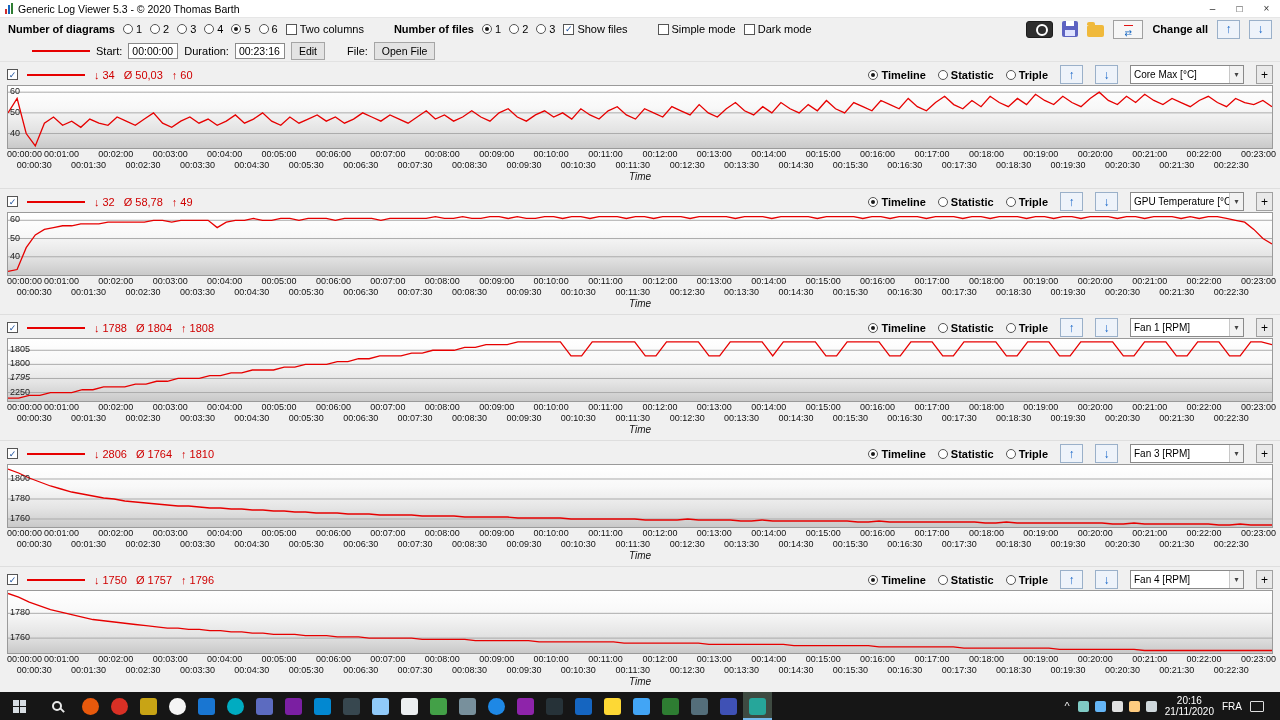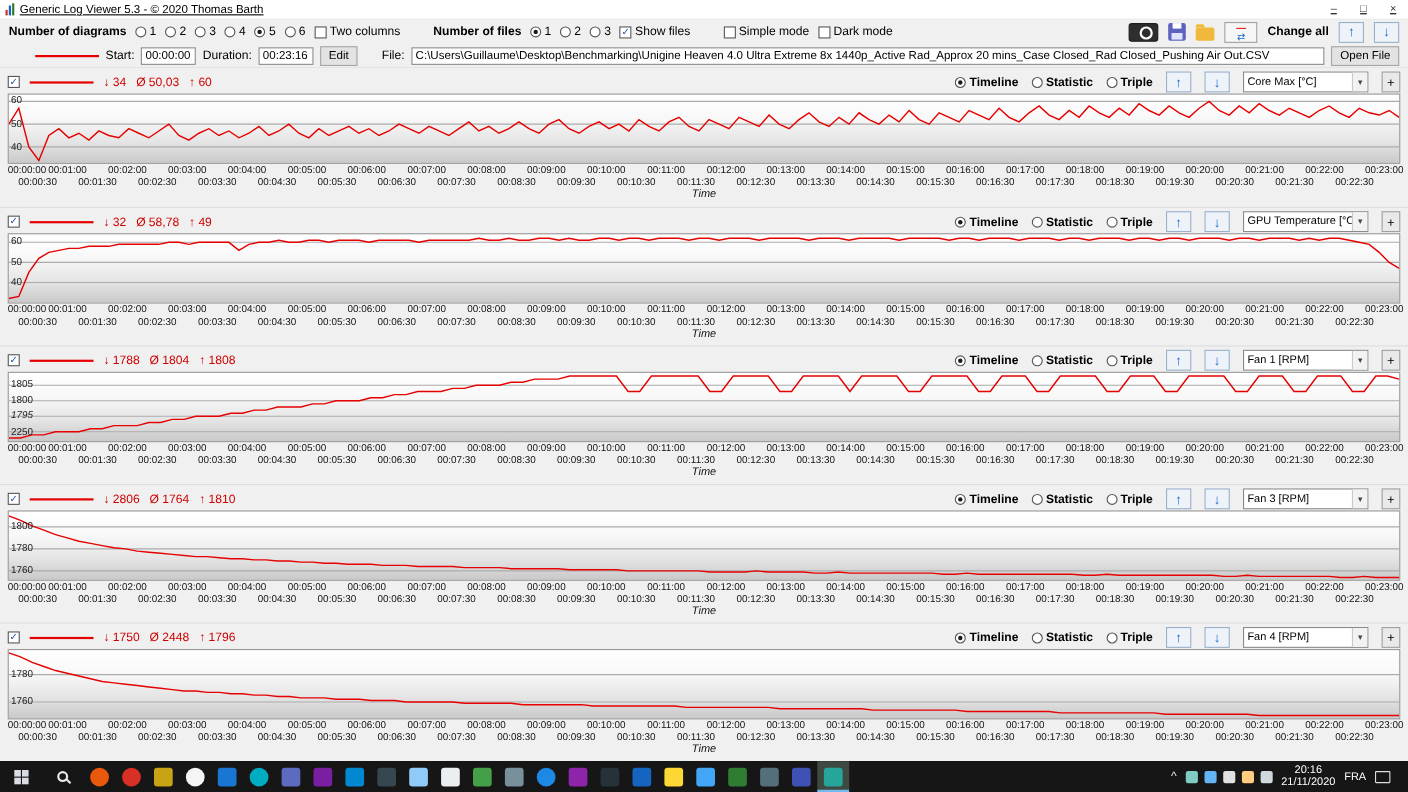--- a/index.html
+++ b/index.html
@@ -3,21 +3,21 @@
 <meta charset="utf-8">
 <style>
   * { box-sizing: border-box; }
   html,body { margin:0; padding:0; }
   body {
     width:1280px; height:720px; overflow:hidden;
     font-family:"Liberation Sans","DejaVu Sans",sans-serif;
     font-size:11px; color:#000; background:#f0f0f0;
   }
   
-  .titlebar { height:18px; background:#fff; display:flex; align-items:center; padding-left:5px; gap:5px; border-bottom:1px solid #e6e6e6;text-decoration:underline; }
+  .titlebar { height:18px; background:#fff; display:flex; align-items:center; padding-left:5px; gap:5px; border-bottom:1px solid #e6e6e6; }
   .app-icon-bars { display:flex; align-items:flex-end; gap:1px; height:11px; }
   .app-icon-bars i { display:block; width:2px; }
   .app-icon-bars i:nth-child(1){ height:5px; background:#d32f2f; }
   .app-icon-bars i:nth-child(2){ height:9px; background:#1565c0; }
   .app-icon-bars i:nth-child(3){ height:11px; background:#2e7d32; }
   .title-text { font-size:10.5px; }
   .win-controls { margin-left:auto; display:flex; height:100%; }
   .win-btn { width:27px; display:flex; align-items:center; justify-content:center; font-size:10px; color:#333; }
   
   .toolbar { height:22px; display:flex; align-items:center; padding:0 8px; gap:8px; background:#f0f0f0; }
@@ -182,21 +182,20 @@
 <div class="filerow">
   <span style="width:18px;"></span>
   <span class="legend-line"></span>
   <span>Start:</span>
   <input class="txt start-in" value="00:00:00" style="">
   <span>Duration:</span>
   <input class="txt dur-in" value="00:23:16" style="">
   <button class="btn">Edit</button>
   <span style="width:10px;"></span>
   <span>File:</span>
-  <input class="txt file-in" value="C:\Users\Guillaume\Desktop\Benchmarking\Unigine Heaven 4.0 Ultra Extreme 8x 1440p_Active Rad_Approx 20 mins_Case Closed_Rad Closed_Pushing Air Out.CSV" style="">
   <button class="btn">Open File</button>
 </div>
 
 <div id="panels">
   <section class="panel">
     <div class="panel-header">
       <span class="cb checked">
           <span>✓</span>
         </span>
       <span class="legend-line"></span>
@@ -613,21 +612,21 @@
       <span class="cb checked">
           <span>✓</span>
         </span>
       <span class="legend-line"></span>
       <span class="stat">
         <span>↓</span>
         <span class="min">1750</span>
       </span>
       <span class="stat">
         <span>Ø</span>
-        <span class="avg">2448</span>
+        <span class="avg">1757</span>
       </span>
       <span class="stat">
         <span>↑</span>
         <span class="max">1796</span>
       </span>
       <div class="hdr-right">
         <label class="ropt">
           <span class="radio sel"></span>
           <span class="rlabel">Timeline</span>
         </label>

